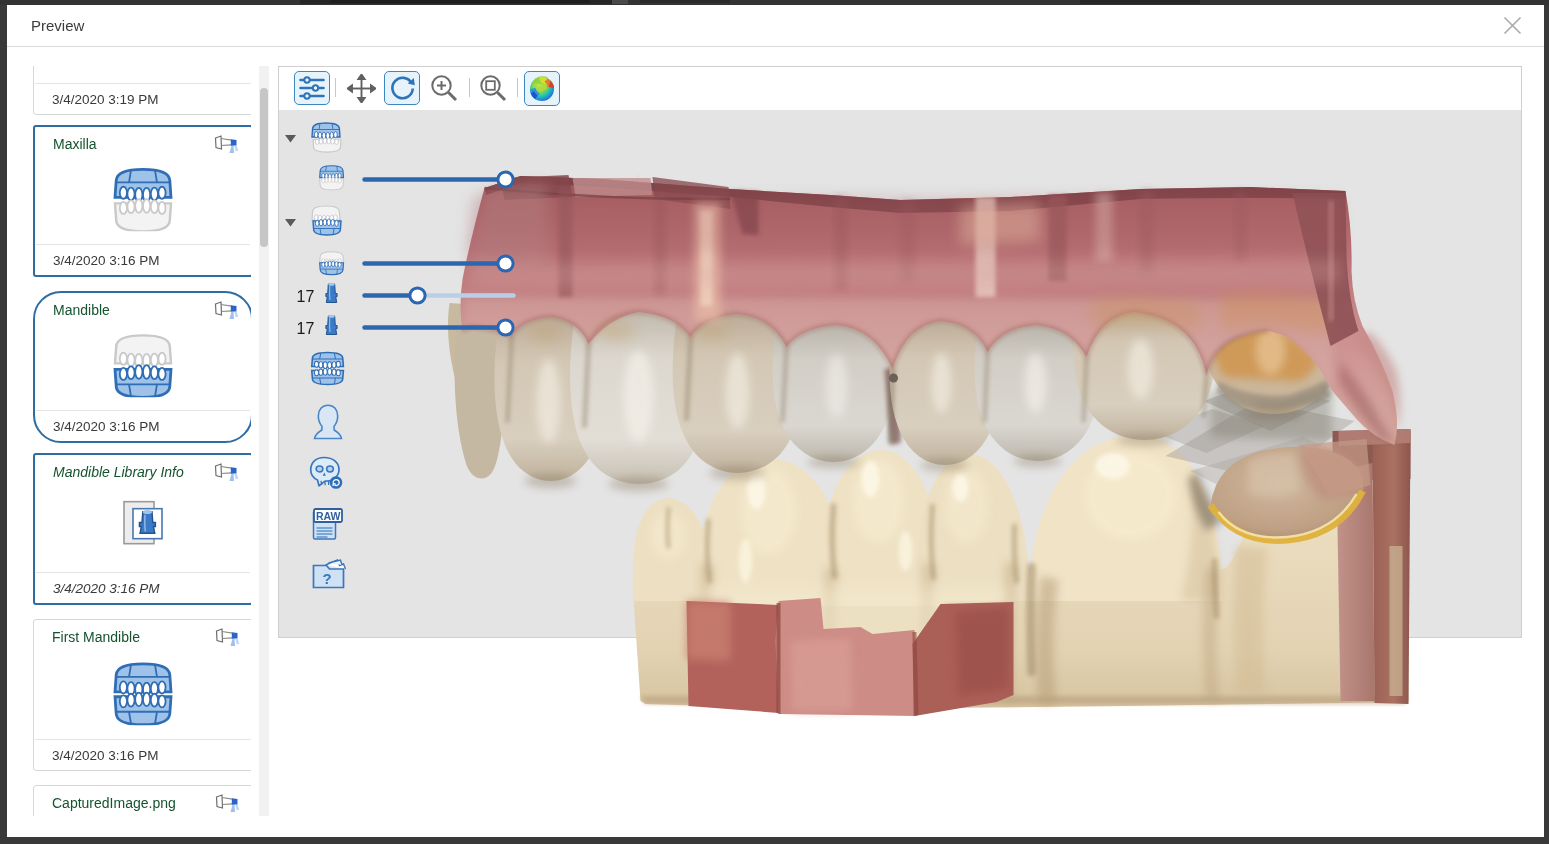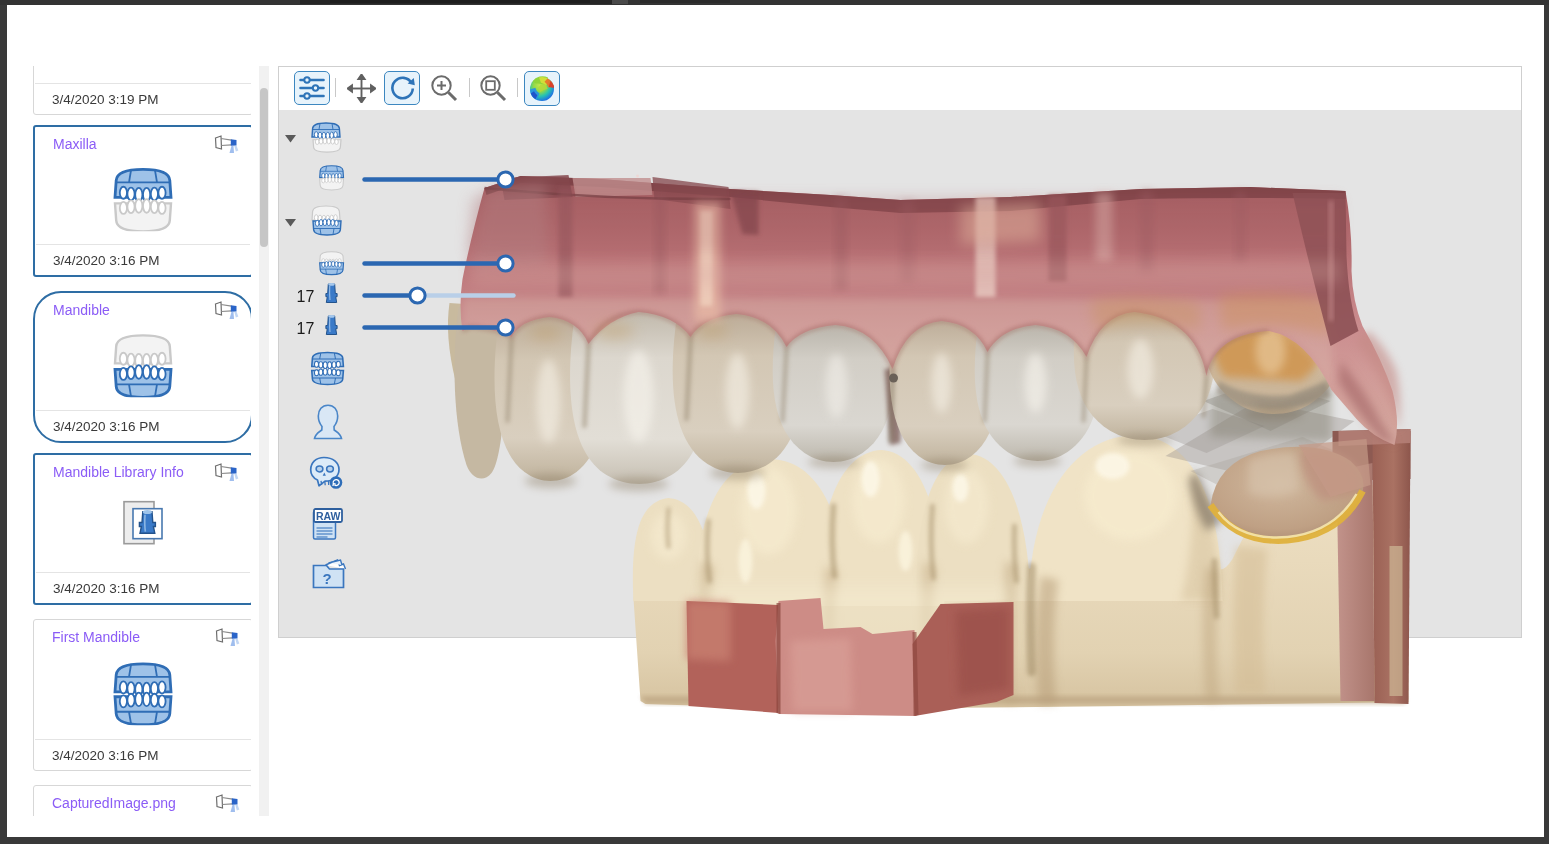--- a/index.html
+++ b/index.html
@@ -4,21 +4,21 @@
 <style>
 html,body{margin:0;padding:0;width:1549px;height:844px;overflow:hidden;background:#393939;font-family:"Liberation Sans",sans-serif;}
 #frame{position:absolute;left:0;top:0;width:1549px;height:844px;background:#393939;}
 #modal{position:absolute;left:7px;top:5px;width:1537px;height:832px;background:#ffffff;}
 #titlebar{position:absolute;left:0;top:0;width:100%;height:41px;border-bottom:1px solid #d9d9d9;}
 #titletext{position:absolute;left:24px;top:12px;font-size:15px;color:#3c3c3c;}
 #closex{position:absolute;right:22px;top:11px;width:19px;height:19px;}
 
 .card{position:absolute;left:26px;width:220px;background:#fff;border:1px solid #d7d7d7;border-radius:3px;box-sizing:border-box;}
 .card.sel{border:2px solid #2e6da4;}
-.card .ttl{position:absolute;left:18px;top:9px;font-size:14px;color:#8b5cf6;}
+.card .ttl{position:absolute;left:18px;top:9px;font-size:14px;color:#14532d;}
 .card .date{position:absolute;left:18px;bottom:7px;font-size:13.5px;color:#3a3a3a;}
 .card .dvd{position:absolute;left:1px;right:1px;bottom:30px;border-top:1px solid #e4e4e4;}
 .card .scanic{position:absolute;right:8px;top:6px;width:30px;height:22px;}
 .card .cic{position:absolute;left:50%;top:50%;transform:translate(-50%,-54%);}
 #scrollbar{position:absolute;left:252px;top:61px;width:10px;height:750px;background:#f1f1f1;}
 #scrollthumb{position:absolute;left:1px;top:22px;width:8px;height:159px;background:#c6c6c6;border-radius:4px;}
 
 #viewer{position:absolute;left:271px;top:61px;width:1244px;height:572px;border:1px solid #cfcfcf;box-sizing:border-box;background:#e4e4e4;}
 #toolbar{position:absolute;left:0;top:0;width:100%;height:43px;background:#fff;border-bottom:0;}
 .tbtn{position:absolute;top:4px;width:36px;height:34px;background:#e7f3fb;border:1px solid #3c87c0;border-radius:5px;box-sizing:border-box;}
@@ -29,20 +29,26 @@
 <div id="frame">
 
   <div style="position:absolute;left:0;top:0;width:1549px;height:5px;background:#333333;"></div>
   <div style="position:absolute;left:300px;top:0;width:320px;height:4px;background:#262626;"></div>
   <div style="position:absolute;left:612px;top:0;width:16px;height:4px;background:#4a4a4a;"></div>
   <div style="position:absolute;left:1080px;top:0;width:120px;height:4px;background:#262626;"></div>
   <div style="position:absolute;left:330px;top:0;width:260px;height:3px;background:#1e1e1e;"></div>
   <div style="position:absolute;left:640px;top:0;width:90px;height:3px;background:#2a2a2a;"></div>
 
   <div id="modal">
+    <div id="titlebar">
+        <div id="titletext">Preview</div>
+      <svg id="closex" viewBox="0 0 19 19">
+          <path d="M1.5 1.5 L17.5 17.5 M17.5 1.5 L1.5 17.5" stroke="#a9a9a9" stroke-width="1.6"></path>
+        </svg>
+    </div>
 
     <svg width="0" height="0" style="position:absolute">
       <defs>
         <g id="jawmax-b">
           <path d="M2 15.5 L2.6 7 Q3 1.5 16 1.5 Q29 1.5 29.4 7 L30 15.5 L25 15.5 L7 15.5 Z" fill="#9ec2e8" stroke="#2f6db5" stroke-width="1.4"></path>
           <path d="M2.6 8 L29.4 8 M10 2 L9 8 M22 2 L23 8" stroke="#2f6db5" stroke-width="0.9" fill="none"></path>
           <g fill="#ffffff" stroke="#2f6db5" stroke-width="0.9">
             <ellipse cx="6.2" cy="13.2" rx="1.8" ry="3"></ellipse>
               <ellipse cx="10" cy="13.8" rx="1.8" ry="3.2"></ellipse>
             <ellipse cx="13.9" cy="14.2" rx="1.8" ry="3.4"></ellipse>
@@ -125,21 +131,21 @@
           <g transform="translate(0.5,0.5)">
               <use href="#jawmax-f"></use>
             </g>
           <g transform="translate(0.5,17.5)">
               <use href="#jawman-b"></use>
             </g>
         </svg>
         <div class="dvd"></div>
           <div class="date">3/4/2020 3:16 PM</div>
       </div>
-      <div class="card sel" style="top:387px;height:152px;">
+      <div class="card sel" style="top:387px;height:152px;font-style:italic;">
         <div class="ttl">Mandible Library Info</div>
         <svg class="scanic" viewBox="0 0 30 22">
             <use href="#scanicon"></use>
           </svg>
         <svg class="cic" width="58" height="58" viewBox="0 0 29 29">
           <rect x="5" y="2" width="15" height="21" fill="#ededed" stroke="#9a9a9a" stroke-width="0.8"></rect>
           <rect x="9.5" y="5.5" width="14.5" height="15" fill="#ffffff" stroke="#4878b0" stroke-width="0.8"></rect>
           <path d="M14.4 7 h4.6 l0.4 5.4 h1.3 v2 h-1 l0.7 3.4 h-7.4 l0.7 -3.4 h-1 v-2 h1.3 Z" fill="#3a7ac8" stroke="#23538c" stroke-width="0.7"></path>
           <ellipse cx="16.7" cy="7.2" rx="2.3" ry="1" fill="#9ec4ea"></ellipse>
           <path d="M15.5 8.5 q-0.3 5.5 0.2 8.5" stroke="#9ec4ea" stroke-width="0.8" fill="none" opacity="0.8"></path>

